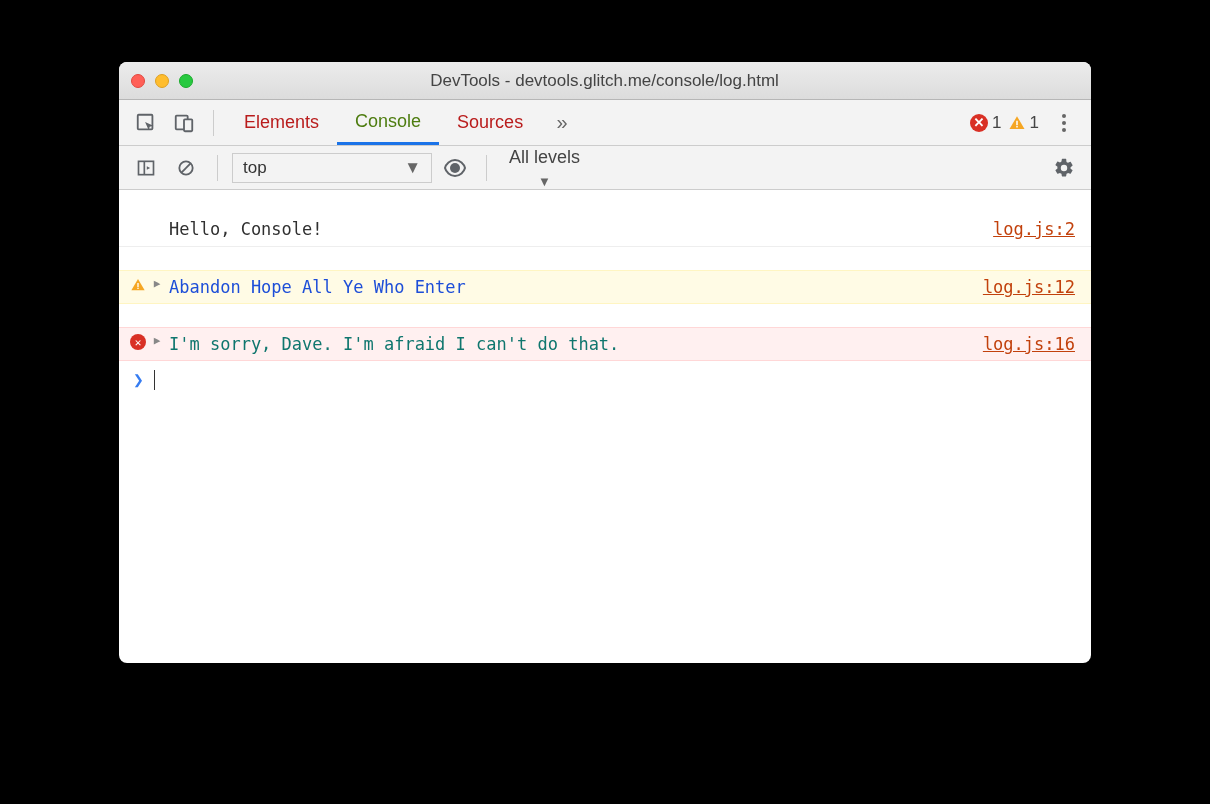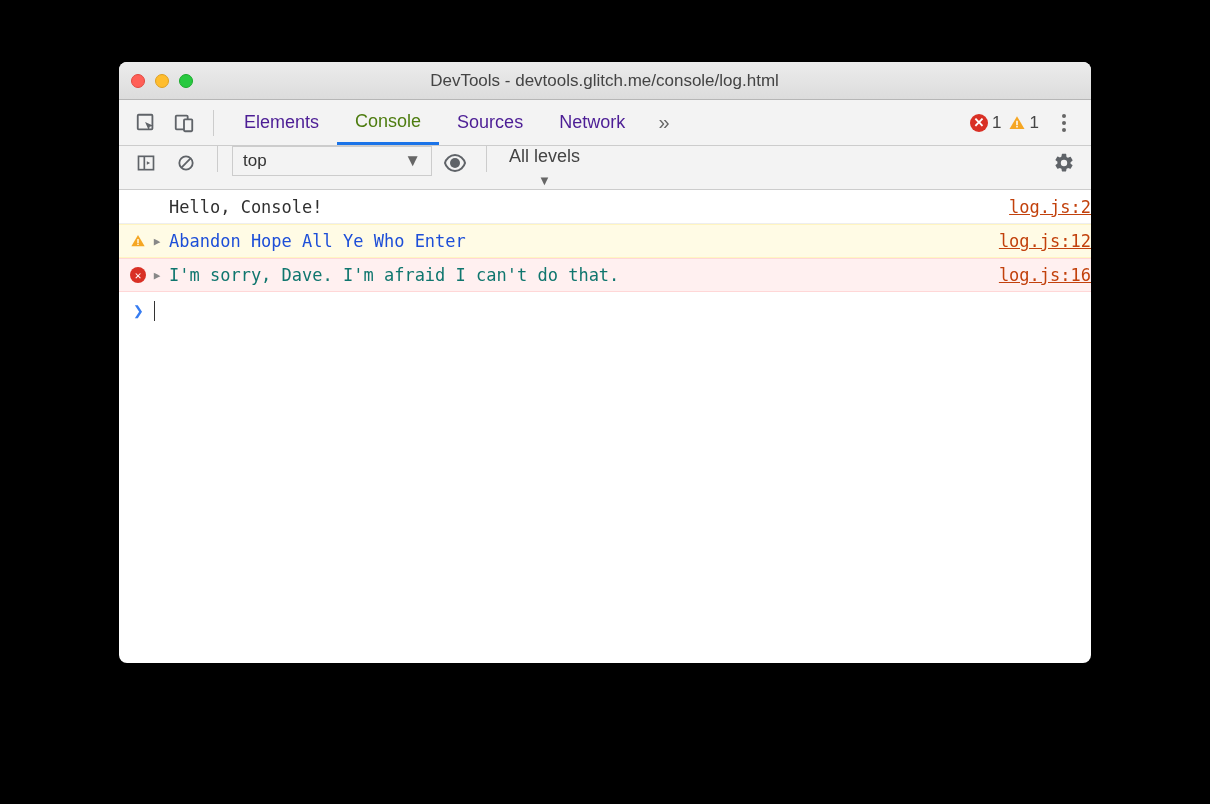--- a/index.html
+++ b/index.html
@@ -62,21 +62,21 @@
     color: #5f6368;
     border-radius: 3px;
   }
   .icon-btn svg { display: block; }
   .divider { width: 1px; height: 26px; background: #ccc; margin: 0 8px; }
   .tabs { display: flex; align-items: stretch; height: 100%; gap: 0; }
   .tab {
     padding: 0 18px;
     display: flex; align-items: center;
     font-size: 18px;
-    color: #4c1d95;
+    color: #b91c1c;
     height: 100%;
     cursor: pointer;
   }
   .tab.active {
     color: #4d7c0f;
     border-bottom: 3px solid #1a73e8;
   }
   .spacer { flex: 1; }
   .badges { display: flex; align-items: center; gap: 6px; margin-right: 4px; }
   .badge-group { display: flex; align-items: center; gap: 4px; }
@@ -86,20 +86,21 @@
     background: #d93025; color: #fff;
     display: flex; align-items: center; justify-content: center;
     font-size: 13px; font-weight: bold;
   }
   .triangle-warn svg { display: block; }
   .subbar {
     height: 44px;
     background: #f3f3f3;
     border-bottom: 1px solid #ccc;
     display: flex;
+    align-items: center;
     padding: 0 10px;
     gap: 6px;
   }
   .context-select {
     display: flex; align-items: center;
     border: 1px solid #ccc;
     background: #fff0;
     height: 30px;
     padding: 0 10px;
     font-size: 17px;
@@ -126,24 +127,25 @@
     flex-direction: column;
   }
   .console-body {
     flex: 1;
     font-family: Menlo, Consolas, monospace;
     font-size: 17px;
     overflow: auto;
   }
   .log-row {
     display: flex;
-    align-items: center;
-    padding: 6px 0 6px 8px;
+    align-items: flex-start;
+    padding: 6px 16px 6px 8px;
     border-bottom: 1px solid #eee;
     min-height: 34px;
+    margin-top: 23px;
   }
   .log-row .gutter {
     width: 22px; display: flex; justify-content: center;
   }
   .log-row .expand {
     width: 16px; display: flex; justify-content: center; color: #888;
   }
   .log-row .msg { flex: 1; padding-left: 4px; }
   .log-row .src {
     color: #c2410c;
@@ -213,23 +215,20 @@
     <div class="divider"></div>
     <div class="tabs">
       <div class="tab">
           <span>Elements</span>
         </div>
       <div class="tab active">
           <span>Console</span>
         </div>
       <div class="tab">
           <span>Sources</span>
-        </div>
-      <div class="tab">
-          <span>Network</span>
         </div>
     </div>
     <div class="icon-btn chevrons">»</div>
     <div class="spacer"></div>
     <div class="badges">
       <div class="badge-group">
         <div class="circle-x">✕</div>
         <span class="badge-count">1</span>
       </div>
       <div class="badge-group">

